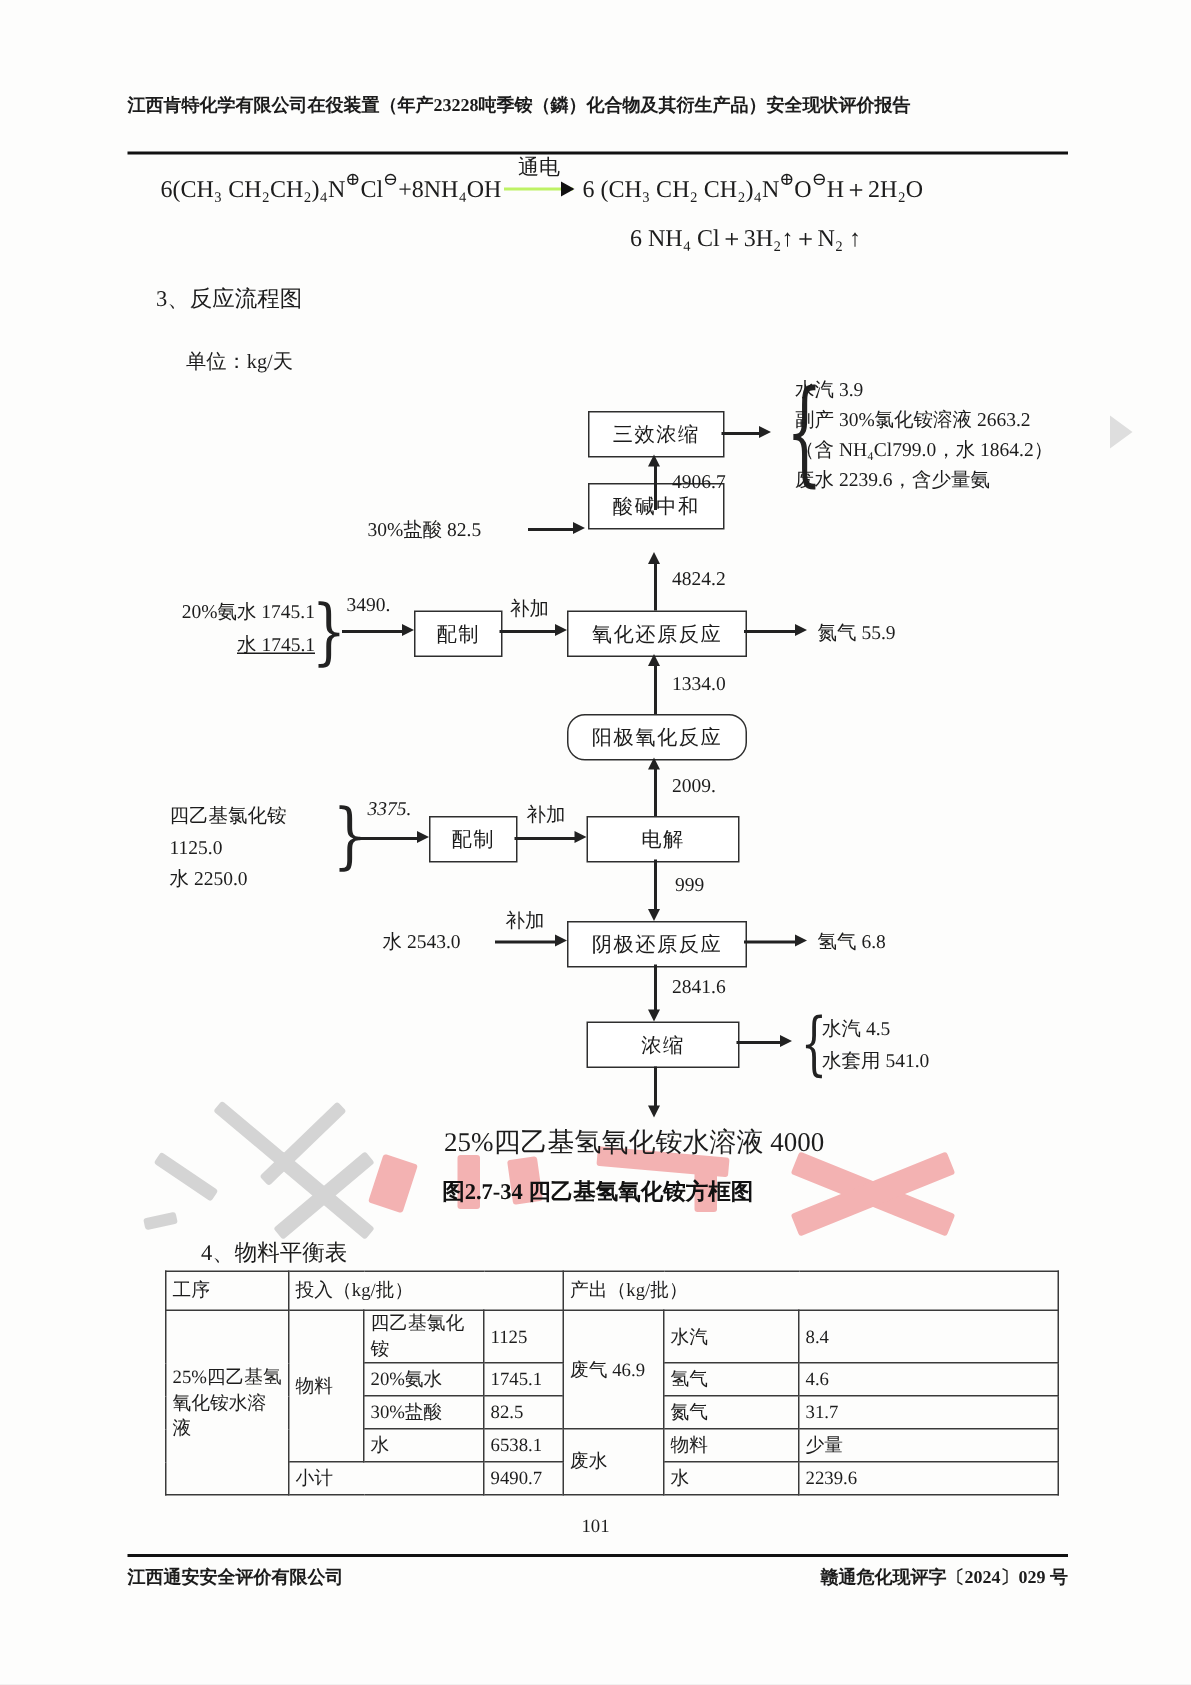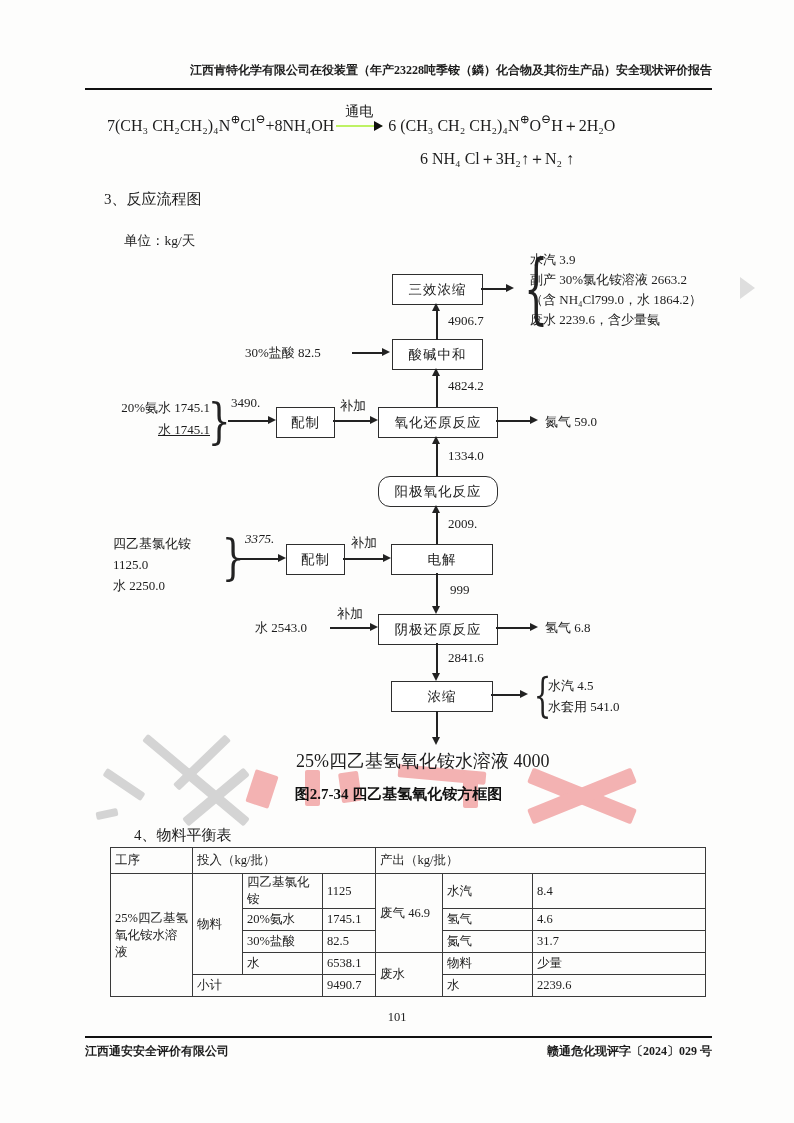--- a/index.html
+++ b/index.html
@@ -1,19 +1,19 @@
 <!DOCTYPE html>
 <html><head>
 <meta charset="utf-8">
 <style>
   html,body{margin:0;padding:0;background:#e8e8e8;}
   .page{position:relative;width:794px;height:1123px;background:#fdfdfc;margin:0 auto;overflow:hidden;
         font-family:"Liberation Serif","DejaVu Serif",serif;color:#1c1c1c;}
-  .hdr{position:absolute;left:85px;right:82px;top:62px;text-align:right;font-size:12px;font-weight:bold;
-       padding-bottom:9px;border-bottom:2.2px solid #111;white-space:nowrap;letter-spacing:0;}
+  .hdr{position:absolute;left:85px;right:82px;top:62px;text-align:left;font-size:12px;font-weight:bold;
+       padding-bottom:22px;border-bottom:2.2px solid #111;white-space:nowrap;letter-spacing:0;}
   .eq{position:absolute;white-space:nowrap;font-size:16px;}
   .eqsup{font-size:12px;position:relative;top:-8px;}
   .eqarrow{display:inline-block;position:relative;width:46px;height:2px;background:#bef264;vertical-align:4px;margin:0 2px;}
   .eqarrow .ah{position:absolute;right:-1px;top:-4px;width:0;height:0;border-left:9px solid #111;
        border-top:5px solid transparent;border-bottom:5px solid transparent;}
   .eqcond{position:absolute;left:0;top:-22px;width:100%;text-align:center;font-size:14px;font-family:"DejaVu Sans","Liberation Sans",sans-serif;}
   .h3{position:absolute;font-size:15px;}
   .box{position:absolute;border:1.4px solid #2e2e2e;background:#fff;display:flex;align-items:center;justify-content:center;
        font-size:13.5px;white-space:nowrap;letter-spacing:1px;}
   .lbl{position:absolute;font-size:13px;white-space:nowrap;line-height:1.2;}
@@ -51,30 +51,30 @@
   <div class="wm-r" style="left:305px;top:770px;width:15px;height:36px;"></div>
   <div class="wm-r" style="left:340px;top:772px;width:20px;height:30px;transform:rotate(-8deg);"></div>
   <div class="wm-r" style="left:398px;top:768px;width:88px;height:13px;transform:rotate(5deg);"></div>
   <div class="wm-r" style="left:463px;top:772px;width:15px;height:36px;"></div>
   <div class="wm-r" style="left:526px;top:788px;width:112px;height:16px;transform:rotate(22deg);"></div>
   <div class="wm-r" style="left:526px;top:788px;width:112px;height:16px;transform:rotate(-22deg);"></div>
 
   <div class="hdr">江西肯特化学有限公司在役装置（年产23228吨季铵（鏻）化合物及其衍生产品）安全现状评价报告</div>
 
   <div class="eq" style="left:107px;top:116px;">
-    <span>7(CH₃ CH₂CH₂)₄N</span><span class="eqsup">⊕</span><span>Cl</span><span class="eqsup">⊖</span><span>+8NH₄OH</span><span class="eqarrow"><span class="ah"></span><span class="eqcond">通电</span></span>
+    <span>6(CH₃ CH₂CH₂)₄N</span><span class="eqsup">⊕</span><span>Cl</span><span class="eqsup">⊖</span><span>+8NH₄OH</span><span class="eqarrow"><span class="ah"></span><span class="eqcond">通电</span></span>
     <span>6 (CH₃ CH₂ CH₂)₄N</span><span class="eqsup">⊕</span><span>O</span><span class="eqsup">⊖</span><span>H＋2H₂O</span>
   </div>
   <div class="eq" style="left:420px;top:149px;">6 NH₄ Cl＋3H₂↑＋N₂  ↑</div>
 
   <div class="h3" style="left:104px;top:190px;">3、反应流程图</div>
   <div class="lbl" style="left:124px;top:233px;font-size:13.5px;">单位：kg/天</div>
 
   <div class="box" style="left:392px;top:274px;width:89px;height:29px;">三效浓缩</div>
-  <div class="box" style="left:392px;top:339px;width:89px;height:29px;text-align:right;">酸碱中和</div>
+  <div class="box" style="left:392px;top:322px;width:89px;height:29px;text-align:right;">酸碱中和</div>
   <div class="box" style="left:378px;top:407px;width:118px;height:29px;">氧化还原反应</div>
   <div class="box" style="left:276px;top:407px;width:57px;height:29px;">配制</div>
   <div class="box" style="left:378px;top:476px;width:118px;height:29px;border-radius:12px;">阳极氧化反应</div>
   <div class="box" style="left:391px;top:544px;width:100px;height:29px;">电解</div>
   <div class="box" style="left:286px;top:544px;width:57px;height:29px;">配制</div>
   <div class="box" style="left:378px;top:614px;width:118px;height:29px;">阴极还原反应</div>
   <div class="box" style="left:391px;top:681px;width:100px;height:29px;">浓缩</div>
 
   <div class="hl" style="left:481px;top:288px;width:26px;"></div>
   <span class="ah-r" style="left:506px;top:284px;"></span>
@@ -100,21 +100,21 @@
   <div class="lbl" style="right:584px;top:422px;text-decoration:underline;">水 1745.1</div>
   <div class="brace" style="left:204px;top:397px;font-size:48px;line-height:48px;transform:scaleX(0.75);">}</div>
   <div class="lbl" style="left:231px;top:395px;">3490.</div>
   <div class="hl" style="left:228px;top:420px;width:41px;"></div>
   <span class="ah-r" style="left:268px;top:416px;"></span>
   <div class="lbl" style="left:340px;top:398px;">补加</div>
   <div class="hl" style="left:333px;top:420px;width:38px;"></div>
   <span class="ah-r" style="left:370px;top:416px;"></span>
   <div class="hl" style="left:496px;top:420px;width:35px;"></div>
   <span class="ah-r" style="left:530px;top:416px;"></span>
-  <div class="lbl" style="left:545px;top:414px;">氮气 59.0</div>
+  <div class="lbl" style="left:545px;top:414px;">氮气 55.9</div>
 
   <div class="vl" style="left:436px;top:443px;height:33px;"></div>
   <span class="ah-u" style="left:432px;top:436px;"></span>
   <div class="lbl" style="left:448px;top:448px;">1334.0</div>
 
   <div class="vl" style="left:436px;top:512px;height:32px;"></div>
   <span class="ah-u" style="left:432px;top:505px;"></span>
   <div class="lbl" style="left:448px;top:516px;">2009.</div>
 
   <div class="lbl" style="left:113px;top:536px;">四乙基氯化铵</div>

